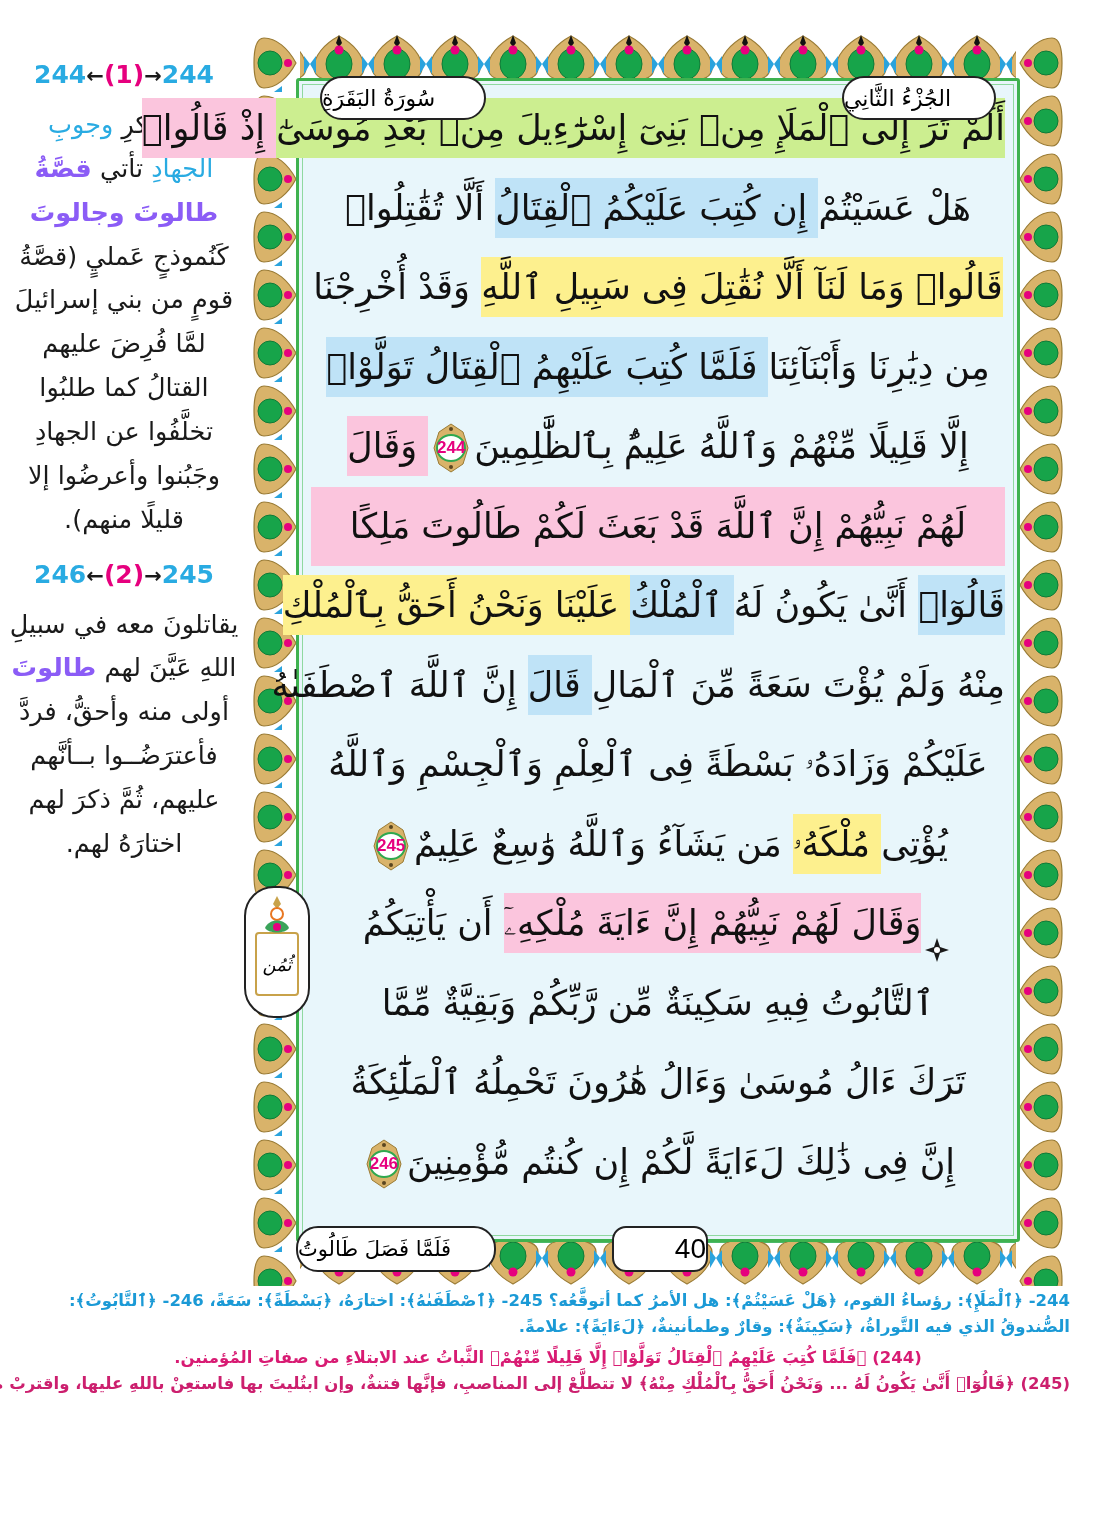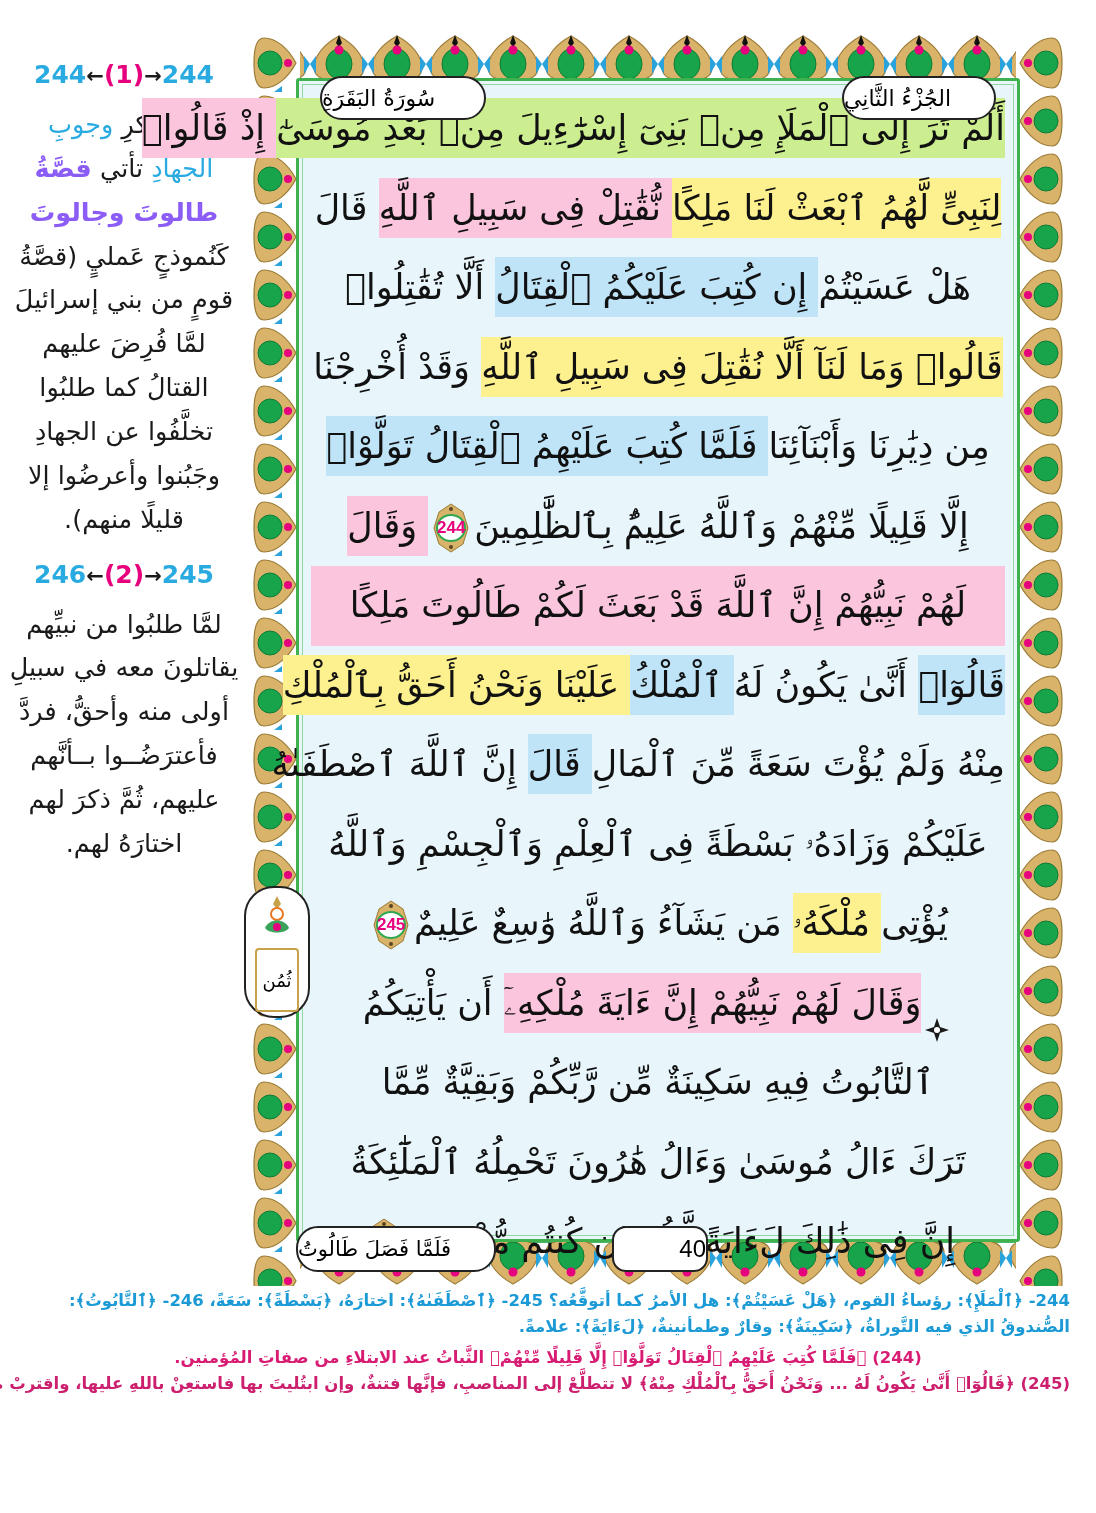--- a/index.html
+++ b/index.html
@@ -156,21 +156,21 @@
     font-size: 22px;
   }
   #juz-cart {
     right: 68px; top: 42px;
     width: 150px; height: 40px;
     font-size: 22px;
   }
   #page-cart {
     left: 50%; margin-left: -46px; bottom: 14px;
     width: 92px; height: 42px;
-    font-size: 24px;
+    font-size: 28px;
     font-family: "Liberation Sans", sans-serif;
     direction: ltr;
     border-radius: 14px;
   }
   #catch-cart {
     left: 44px; bottom: 14px;
     width: 196px; height: 42px;
     font-size: 21px;
     border-radius: 22px;
   }
@@ -183,26 +183,27 @@
     background: #ffffff;
     border: 2px solid #222;
     border-radius: 30px;
     z-index: 7;
     display: flex;
     align-items: flex-end;
     justify-content: center;
   }
   #hizb-inner {
     width: 40px; height: 60px;
-    margin-bottom: 4px;
+    margin-bottom: 20px;
     border: 2px solid #c8a24a;
     border-radius: 4px;
     display: flex; align-items: center; justify-content: center;
     font-size: 18px;
     background: #fff;
+    font-style: italic;
   }
 
   
   #footnotes {
     position: absolute;
     left: 26px; right: 26px; top: 1288px;
     direction: rtl;
     text-align: justify;
   }
   .fn-line {
@@ -230,22 +231,22 @@
       <div class="sb-line"><span>كَنُموذجٍ عَمليٍ (قصَّةُ</span></div>
       <div class="sb-line"><span>قومٍ من بني إسرائيلَ</span></div>
       <div class="sb-line"><span>لمَّا فُرِضَ عليهم</span></div>
       <div class="sb-line"><span>القتالُ كما طلبُوا</span></div>
       <div class="sb-line"><span>تخلَّفُوا عن الجهادِ</span></div>
       <div class="sb-line"><span>وجَبُنوا وأعرضُوا إلا</span></div>
       <div class="sb-line"><span>قليلًا منهم).</span></div>
     </div>
     <div class="sb-group">
       <div class="sb-header"><span class="sb-num">246</span><span class="sb-arrow">←</span><span class="sb-paren">(2)</span><span class="sb-arrow">→</span><span class="sb-num">245</span></div>
-      <div class="sb-line"><span>لمَّا طلبُوا من نبيِّهم</span></div>
       <div class="sb-line"><span>يقاتلونَ معه في سبيلِ</span></div>
+      <div class="sb-line"><span>اللهِ عَيَّنَ لهم </span><span class="hl-pink">طالوتَ</span></div>
       <div class="sb-line"><span>أولى منه وأحقُّ، فردَّ</span></div>
       <div class="sb-line"><span>فأعترَضُــوا بــأنَّهم</span></div>
       <div class="sb-line"><span>عليهم، ثُمَّ ذكرَ لهم</span></div>
       <div class="sb-line"><span>اختارَهُ لهم.</span></div>
     </div>
   </div>
 
 <div id="frame-outer">
 
   <div class="band" id="band-top">
@@ -309,21 +310,20 @@
         </pattern>
       </defs>
       <rect width="48" height="1252" fill="url(#prgt)"></rect>
     </svg>
   </div>
 
   <div id="frame-inner">
     <div id="frame-inner2">
       <div id="ayat">
           <div class="qline"><span class="seg bg-green">أَلَمْ تَرَ إِلَى ٱلْمَلَإِ مِنۢ بَنِىٓ إِسْرَٰٓءِيلَ مِنۢ بَعْدِ مُوسَىٰٓ</span><span class="seg bg-pink"> إِذْ قَالُوا۟</span></div>
-          <div class="qline"><span class="seg bg-yellow">لِنَبِىٍّ لَّهُمُ ٱبْعَثْ لَنَا مَلِكًا</span><span class="seg bg-pink"> نُّقَٰتِلْ فِى سَبِيلِ ٱللَّهِ</span><span class="seg bg-none"> قَالَ</span></div>
           <div class="qline"><span class="seg bg-none">هَلْ عَسَيْتُمْ</span><span class="seg bg-blue"> إِن كُتِبَ عَلَيْكُمُ ٱلْقِتَالُ</span><span class="seg bg-none"> أَلَّا تُقَٰتِلُوا۟</span></div>
           <div class="qline"><span class="seg bg-yellow">قَالُوا۟ وَمَا لَنَآ أَلَّا نُقَٰتِلَ فِى سَبِيلِ ٱللَّهِ</span><span class="seg bg-none"> وَقَدْ أُخْرِجْنَا</span></div>
           <div class="qline"><span class="seg bg-none">مِن دِيَٰرِنَا وَأَبْنَآئِنَا</span><span class="seg bg-blue"> فَلَمَّا كُتِبَ عَلَيْهِمُ ٱلْقِتَالُ تَوَلَّوْا۟</span></div>
           <div class="qline"><span class="seg bg-none">إِلَّا قَلِيلًا مِّنْهُمْ وَٱللَّهُ عَلِيمٌۢ بِٱلظَّٰلِمِينَ</span><span class="ayah-marker"><svg class="rosette" viewBox="0 0 42 50">
                 <path d="M21 1 L33 9 L38 25 L33 41 L21 49 L9 41 L4 25 L9 9 Z" fill="#d9b36a" stroke="#9a7b34" stroke-width="1"></path>
                 <ellipse cx="21" cy="25" rx="14" ry="13" fill="#ffffff" stroke="#2fa84f" stroke-width="2"></ellipse>
                 <circle cx="21" cy="6" r="2" fill="#5a4620"></circle>
                 <circle cx="21" cy="44" r="2" fill="#5a4620"></circle>
               </svg><span class="num">244</span></span><span class="seg bg-pink"> وَقَالَ</span></div>
           <div class="qline row-pink"><span class="seg bg-none">لَهُمْ نَبِيُّهُمْ إِنَّ ٱللَّهَ قَدْ بَعَثَ لَكُمْ طَالُوتَ مَلِكًا</span></div>

